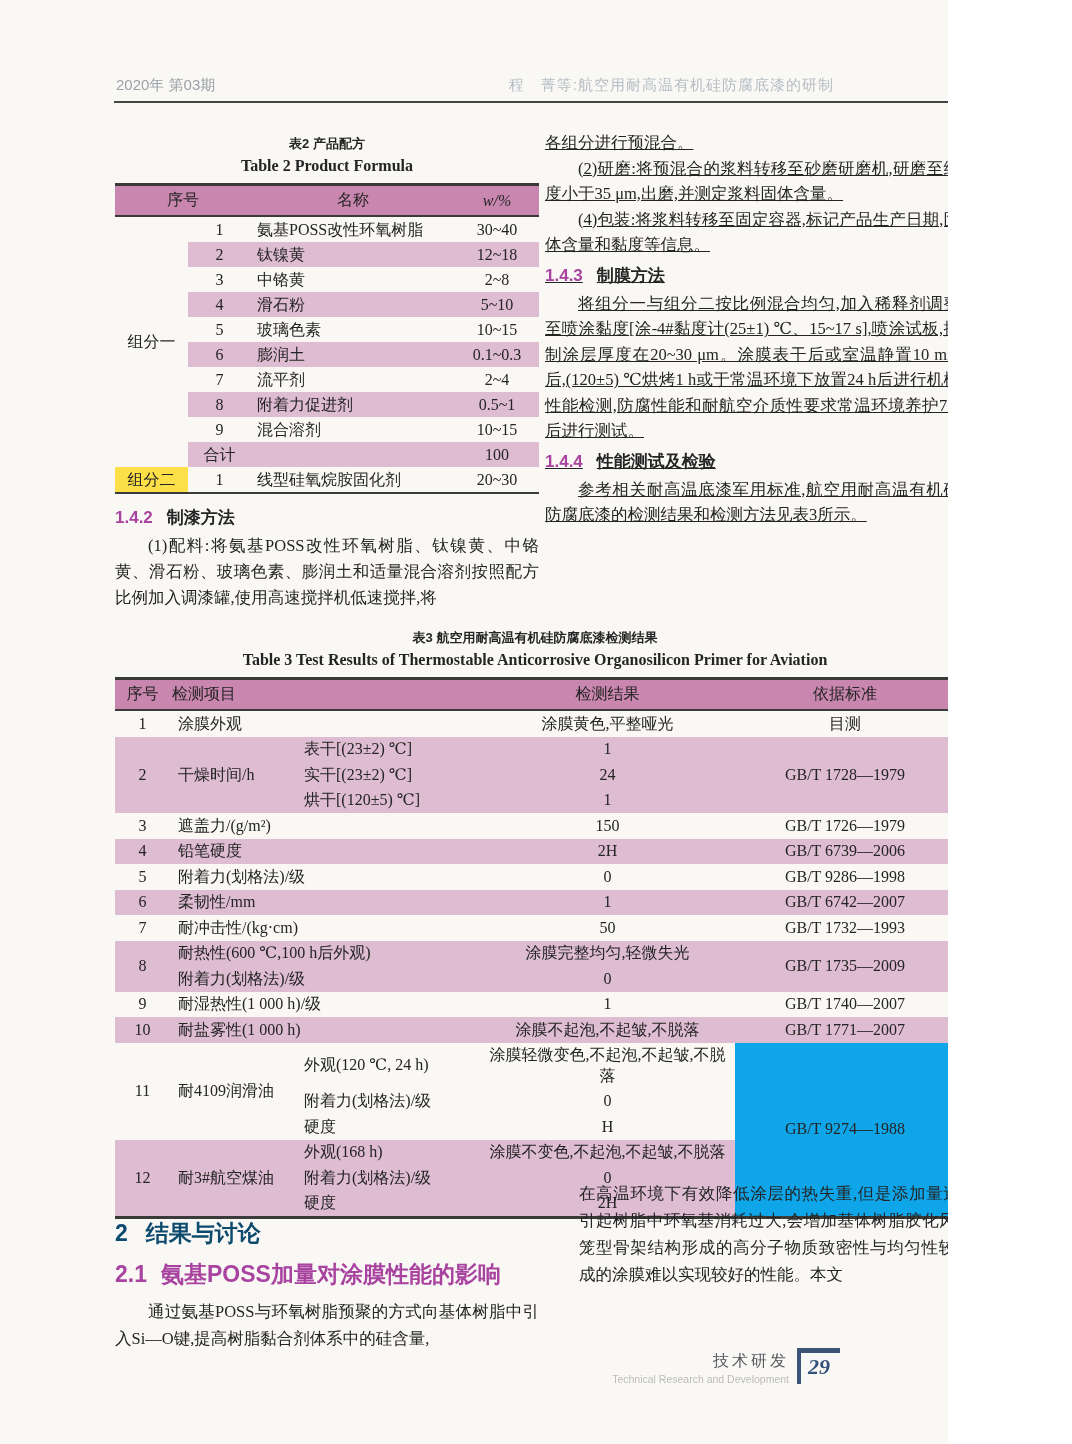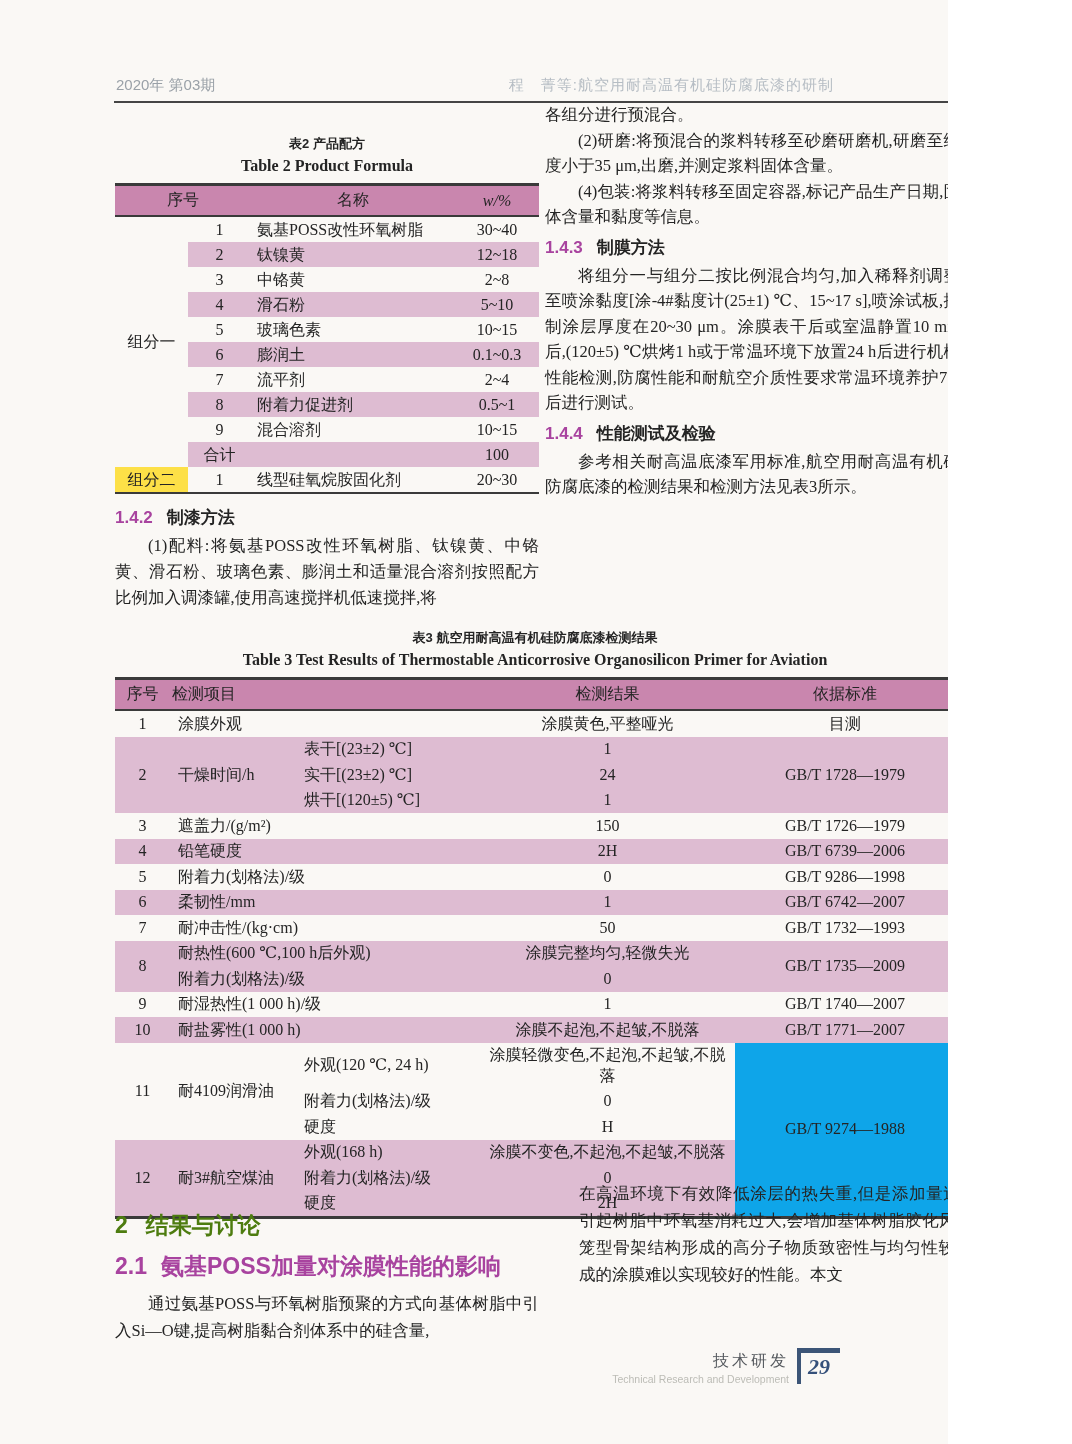--- a/index.html
+++ b/index.html
@@ -13,21 +13,21 @@
   }
   .sans{font-family:"Liberation Sans","DejaVu Sans",sans-serif;}
 
   
   .runhead-left{position:absolute;left:116px;top:76px;font-size:15px;color:#9aa1a8;}
   .runhead-right{position:absolute;right:114px;top:76px;font-size:15px;color:#b6bdc4;letter-spacing:1px;}
   .runhead-rule{position:absolute;left:114px;top:101px;width:844px;height:2px;background:#454545;}
 
   
   .col-left{position:absolute;left:115px;top:118px;width:424px;}
-  .col-right{position:absolute;left:545px;top:102px;width:415px;}
+  .col-right{position:absolute;left:545px;top:130px;width:415px;text-decoration:underline;}
 
   .tbl-cap-cn{text-align:center;font-size:13px;font-weight:bold;font-family:"Liberation Sans","DejaVu Sans",sans-serif;margin-top:17px;}
   .tbl-cap-en{text-align:center;font-size:16px;font-weight:bold;margin-top:4px;}
 
   
   table.t2{
     width:424px;border-collapse:collapse;margin-top:8px;
     border-top:3px solid #3a3a3a;border-bottom:2px solid #3a3a3a;
     font-size:16px;table-layout:fixed;
   }
@@ -72,22 +72,22 @@
   table.t3 td{padding:2.5px 4px;line-height:20.5px;vertical-align:middle;}
   table.t3 .c{text-align:center;}
   table.t3 .item{text-align:left;padding-left:8px;}
   table.t3 .sub{text-align:left;padding-left:4px;}
   table.t3 tr.pink td{background:#debcd2;}
   table.t3 td.white-std{background:#0ea5e9;}
 
   
   .bottom-left{position:absolute;left:115px;top:1210px;width:424px;}
   .bottom-right{position:absolute;left:545px;top:1180px;width:415px;margin-left:34px;}
-  .h2-head{font-size:23px;font-weight:bold;color:#4d7c0f;
-    font-family:"Liberation Sans","DejaVu Sans",sans-serif;margin:0 0 10px 0;}
+  .h2-head{font-size:23px;font-weight:bold;color:#0c4a6e;
+    font-family:"Liberation Sans","DejaVu Sans",sans-serif;margin:8px 0 10px 0;}
   .h2-head .num{margin-right:18px;}
   .h21-head{font-size:23px;font-weight:bold;color:#a8439f;
     font-family:"Liberation Sans","DejaVu Sans",sans-serif;margin:0 0 8px 0;}
   .h21-head .num{margin-right:14px;}
   .bottom-left .para,.bottom-right .para{font-size:16.5px;line-height:27px;}
 
   
   .footer{position:absolute;right:108px;top:1348px;display:flex;align-items:flex-start;}
   .footer-text{text-align:right;margin-right:8px;padding-top:3px;}
   .footer-cn{font-size:16px;color:#55595e;font-family:"Liberation Sans","DejaVu Sans",sans-serif;letter-spacing:3px;}

